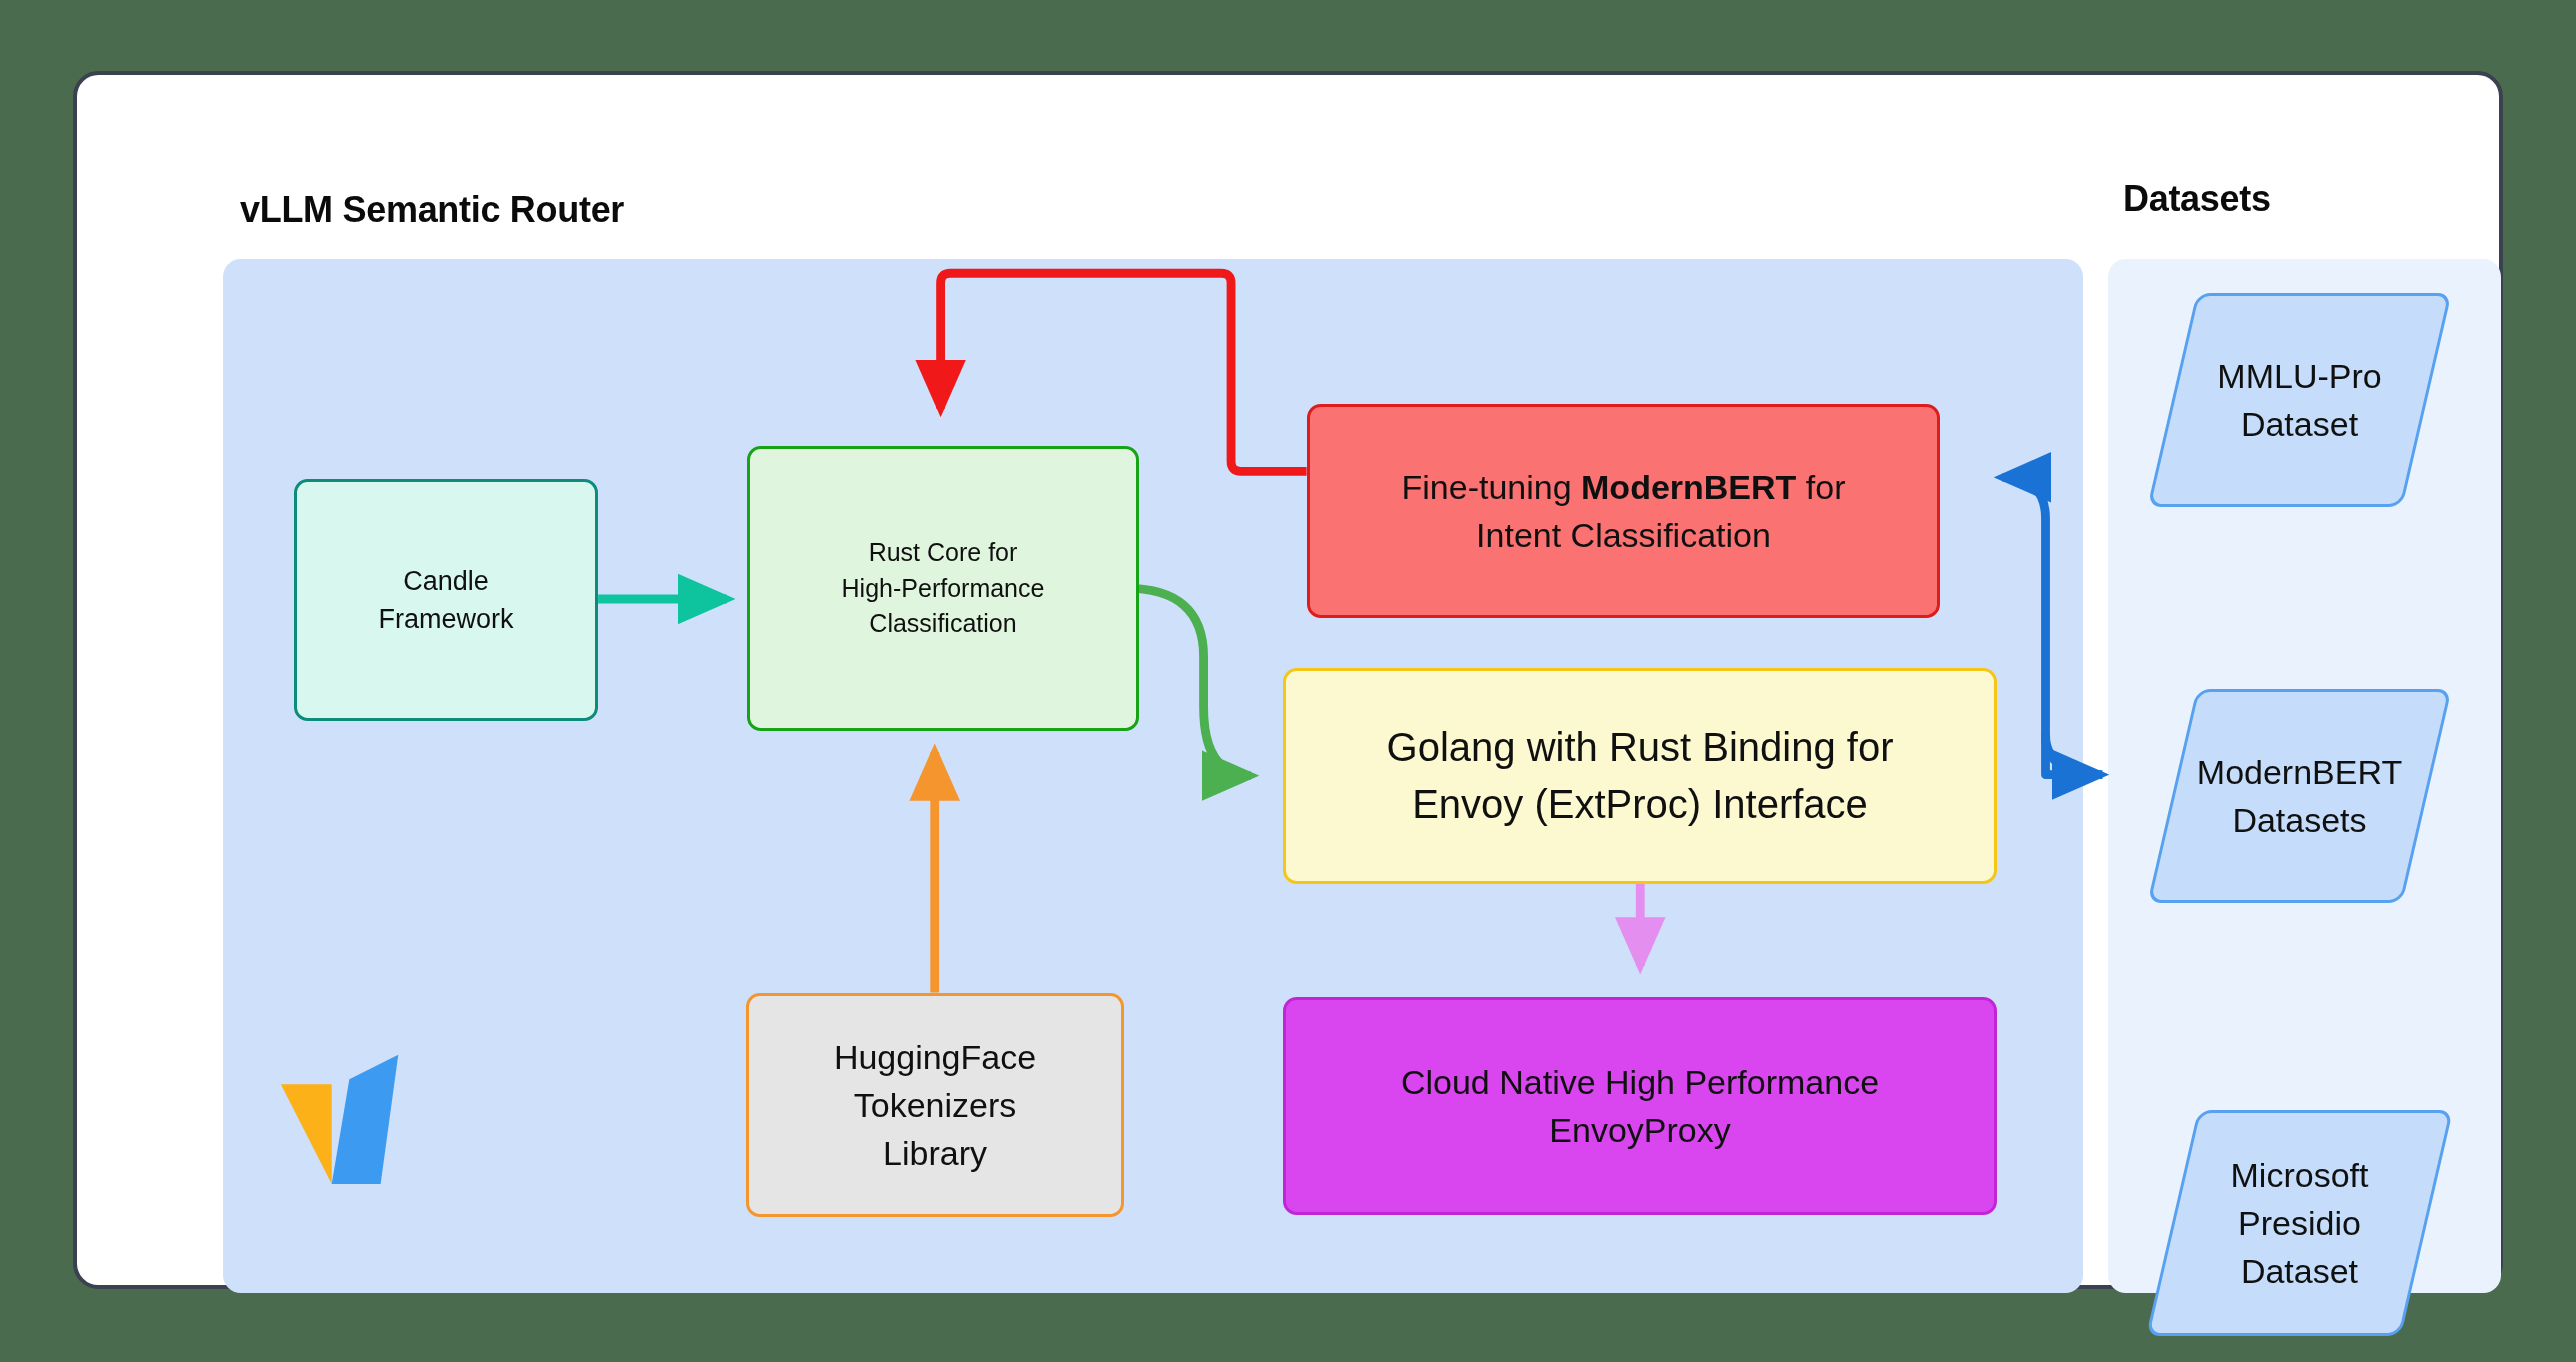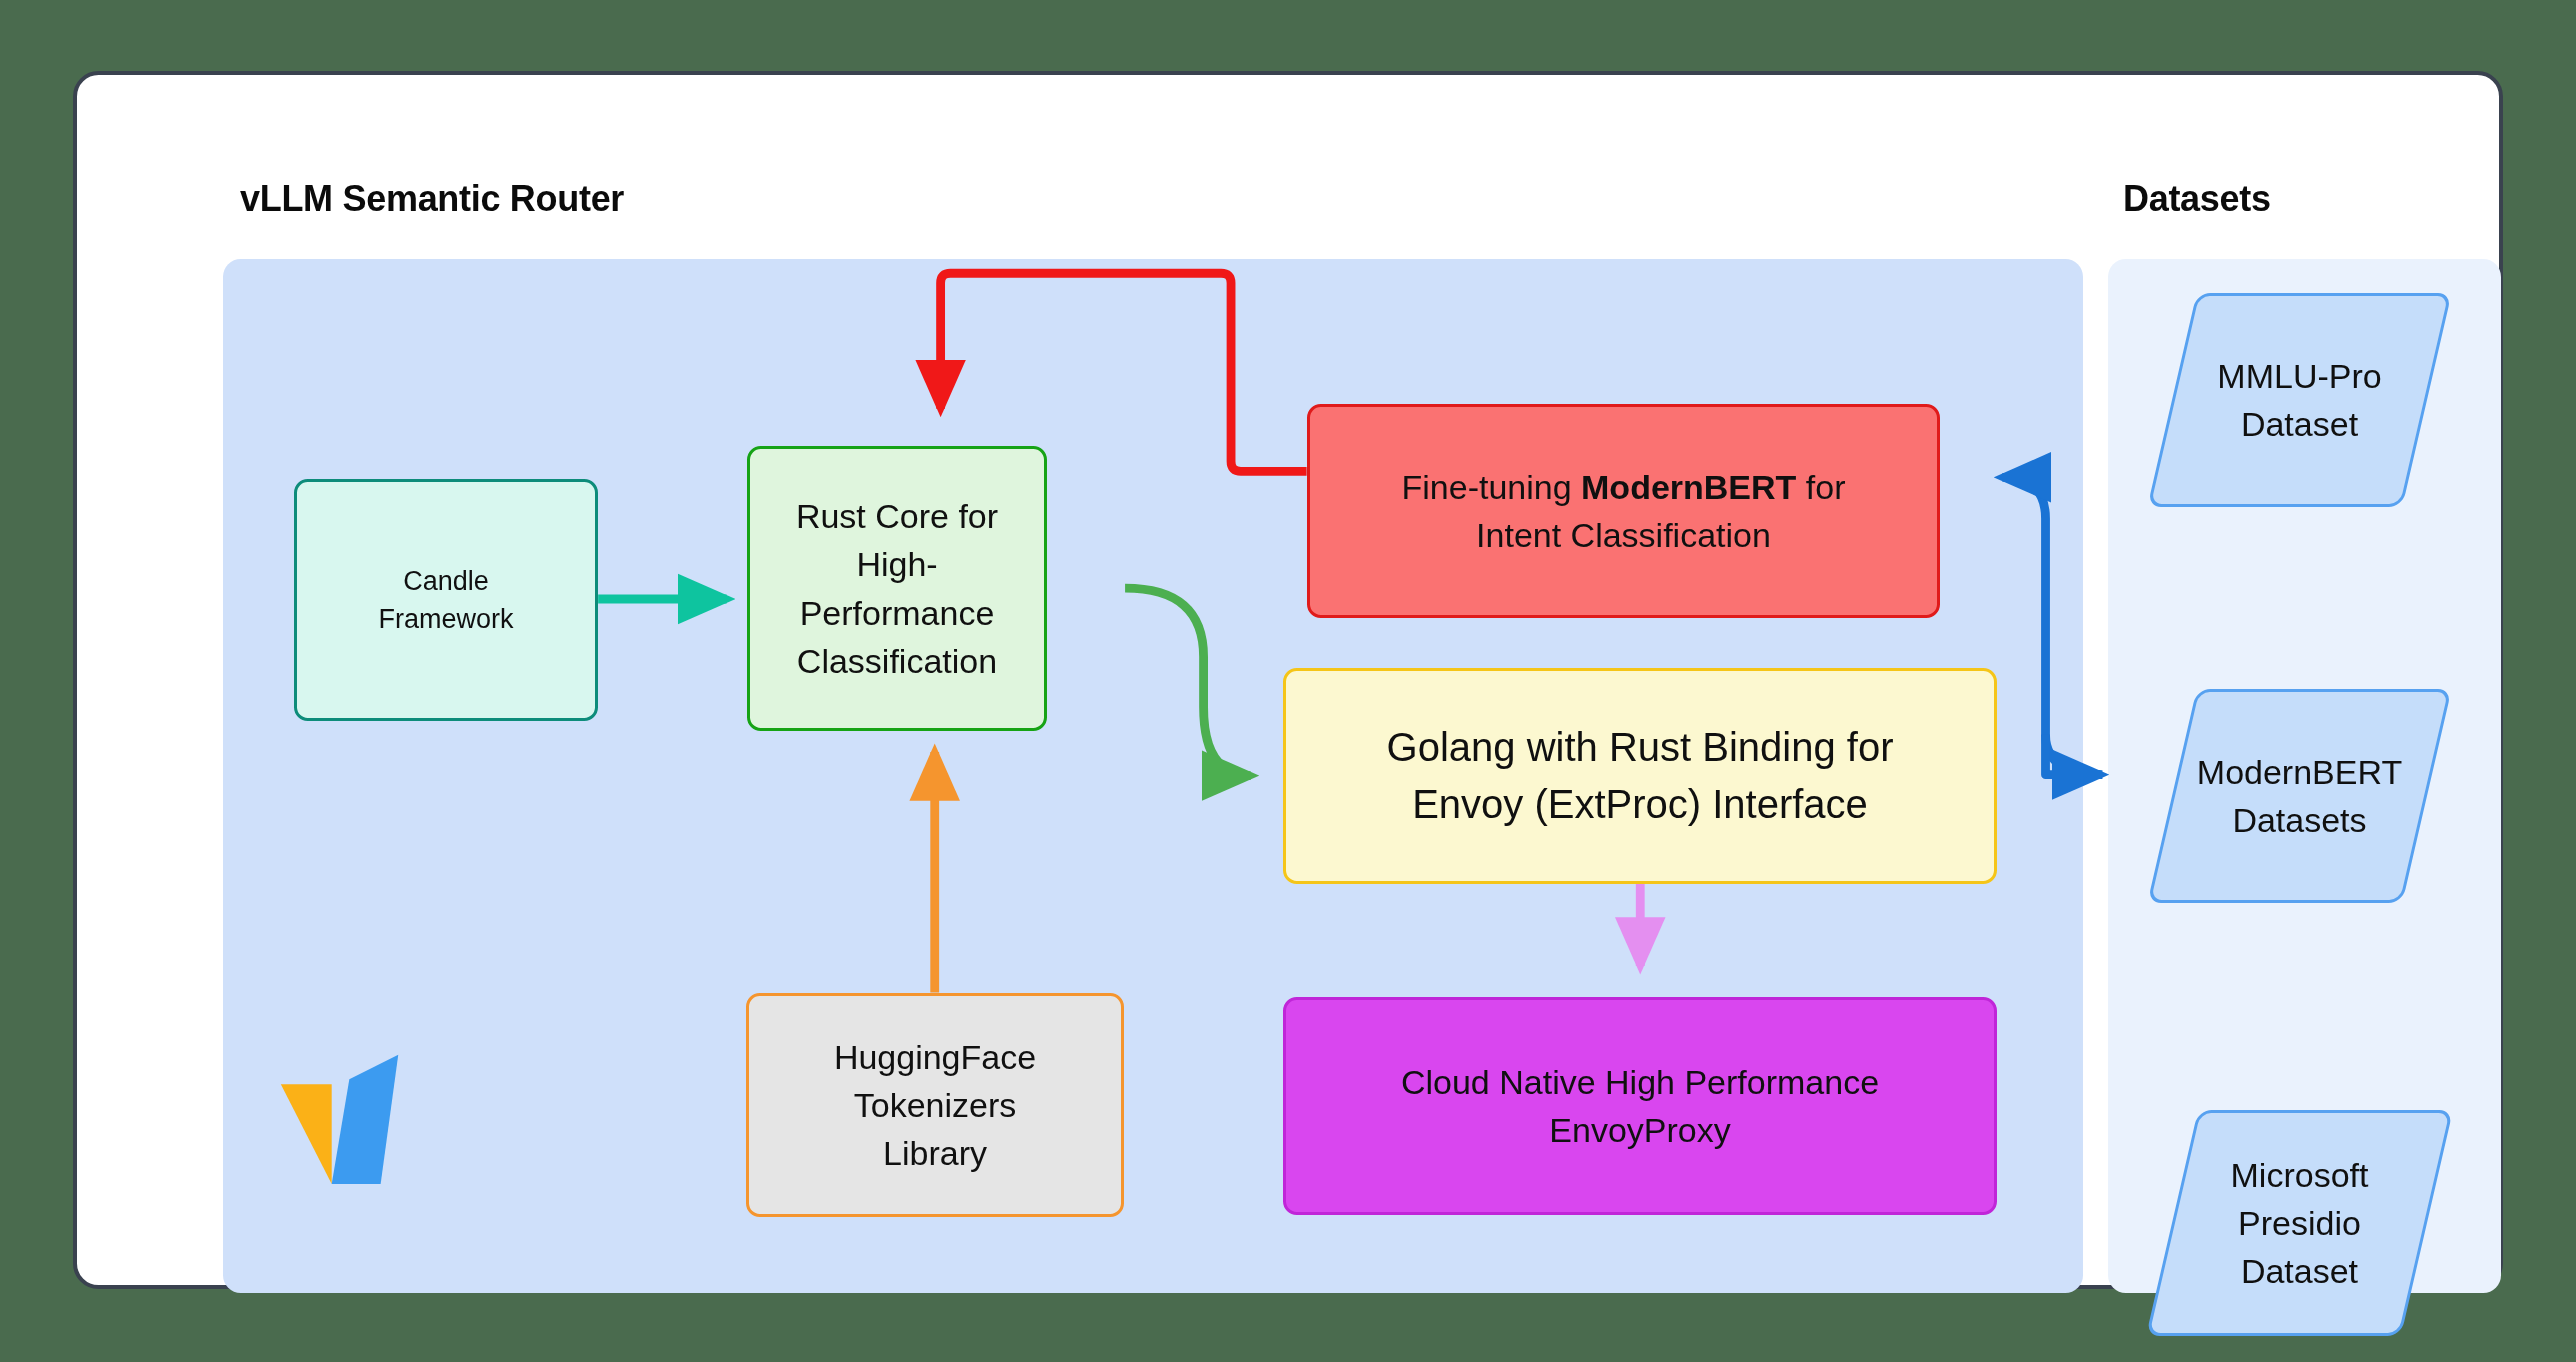--- a/index.html
+++ b/index.html
@@ -30,21 +30,21 @@
   }
   
   .sg-title {
     position: absolute;
     font-size: 36px;
     font-weight: bold;
     color: #0b0b0b;
     letter-spacing: -0.3px;
     white-space: nowrap;
   }
-  #title-router { left: 163px; top: 103px; }
+  #title-router { left: 163px; top: 114px; }
   #title-datasets { left: 2046px; top: 103px; }
 
   
   .panel {
     position: absolute;
     border-radius: 17.7px;
     box-sizing: border-box;
   }
   #panel-router {
     left: 146px;
@@ -76,22 +76,22 @@
     padding: 3.9px 9.8px;
   }
   .node .txt { display: block; width: 100%; }
   .node b { font-weight: bold; }
 
   #n-candle {
     left: 217px; top: 404px; width: 304px; height: 242px;
     background: #d8f7ef; border: 3.9px solid #0d8c7a; font-size: 27px;
   }
   #n-rust {
-    left: 670px; top: 371px; width: 300px; height: 285px;
-    background: #dff5dd; border: 3.9px solid #16a315; font-size: 34px;
+    left: 670px; top: 371px; width: 392px; height: 285px;
+    background: #dff5dd; border: 3.9px solid #16a315; font-size: 25px;
   }
   #n-modernbert {
     left: 1230px; top: 289px; width: 633px; height: 214px;
     background: #fa7272; border: 3.9px solid #e01b1b; font-size: 34px; margin-top: 40px;
   }
   #n-golang {
     left: 1206px; top: 593px; width: 714px; height: 216px;
     background: #fcf8d0; border: 3.9px solid #f5c518; font-size: 40px;
   }
   #n-hf {

